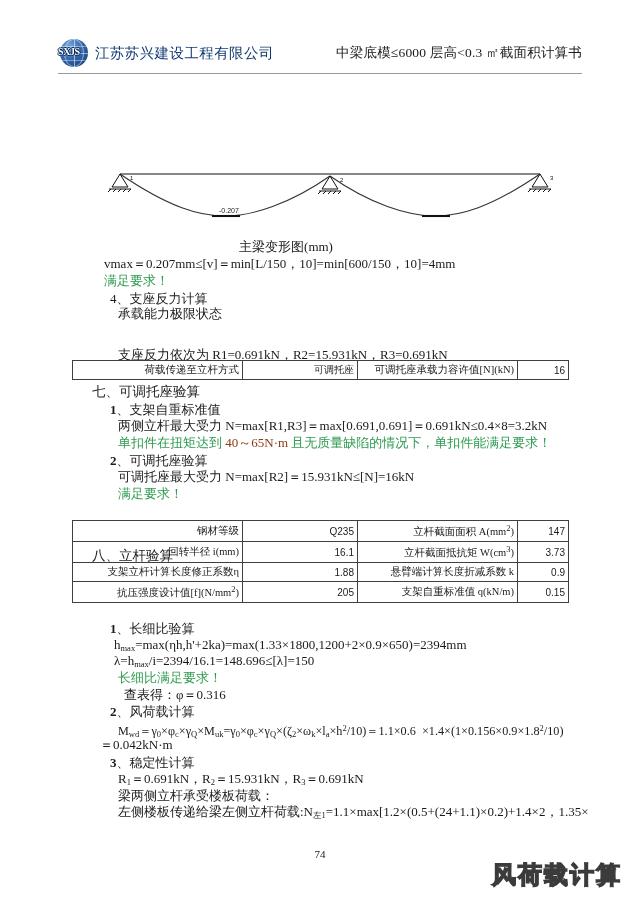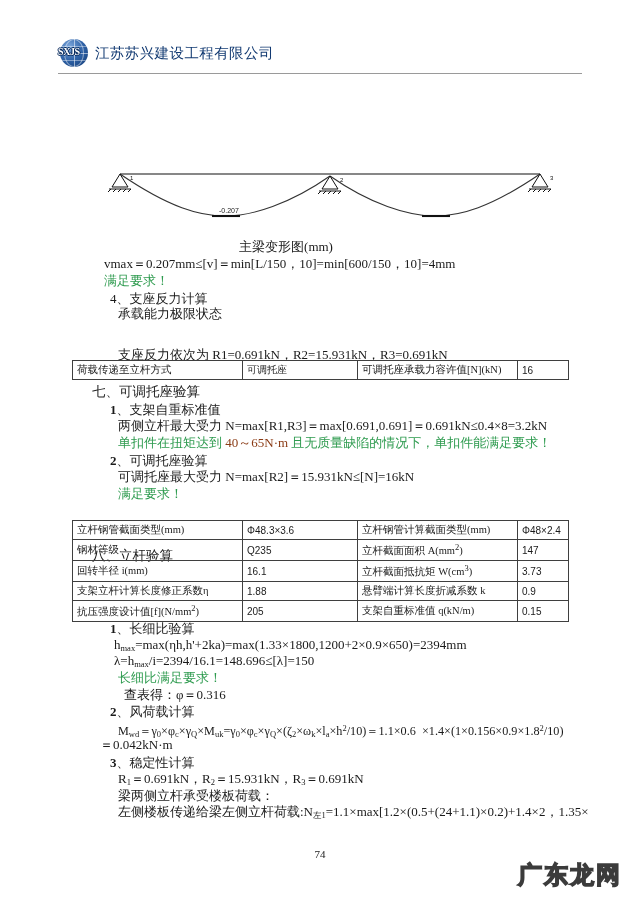--- a/index.html
+++ b/index.html
@@ -163,20 +163,21 @@
   }
   .num-head b { font-family: "Liberation Serif", serif; }
 
   
   table.doc-table {
     position: absolute;
     border-collapse: collapse;
     font-size: 10.5px;
     table-layout: fixed;
     color: #1a1a1a;
+    text-align: right;
   }
   table.doc-table td {
     border: 1px solid #3f3f3f;
     padding: 2px 3px 2px 4px;
     vertical-align: middle;
     height: 13px;
     overflow: hidden;
     white-space: nowrap;
   }
   td.label-cn { font-family: "Liberation Serif", serif; }
@@ -220,20 +221,21 @@
 <body>
 
 <div id="page-header">
   <div id="logo-wrap">
     <div class="globe">
       <div class="globe-ring"></div>
     </div>
     <div class="logo-text">SXJS</div>
   </div>
   <div id="company-name">江苏苏兴建设工程有限公司</div>
+  <div id="header-doc-title">中梁底模≤6000 层高&lt;0.3 ㎡截面积计算书</div>
 </div>
 <div id="header-rule"></div>
 
 <div id="beam-diagram">
   <svg width="460" height="72" viewBox="0 0 460 72" xmlns="http://www.w3.org/2000/svg">
 
     <line x1="20" y1="14" x2="440" y2="14" stroke="#111" stroke-width="1.1"></line>
 
     <path d="M20,14 C 70,48 100,56 125,56 C 152,56 190,44 230,16" fill="none" stroke="#333" stroke-width="1.1"></path>
     <path d="M230,16 C 270,44 308,56 335,56 C 360,56 390,48 440,14" fill="none" stroke="#333" stroke-width="1.1"></path>
@@ -325,26 +327,20 @@
 
 <table class="doc-table" id="table-pole">
   <colgroup>
     <col style="width:170px">
       <col style="width:115px">
       <col style="width:160px">
       <col style="width:51px">
   </colgroup>
   <tbody id="pole-tbody">
     <tr>
-      <td class="label-cn">立杆钢管截面类型(mm)</td>
-      <td class="val">Φ48.3×3.6</td>
-      <td class="label-cn">立杆钢管计算截面类型(mm)</td>
-      <td class="val">Φ48×2.4</td>
-    </tr>
-    <tr>
       <td class="label-cn">钢材等级</td>
       <td class="val">Q235</td>
       <td class="label-cn">立杆截面面积 A(mm<sup>2</sup>)</td>
       <td class="val">147</td>
     </tr>
     <tr>
       <td class="label-cn">回转半径 i(mm)</td>
       <td class="val">16.1</td>
       <td class="label-cn">立杆截面抵抗矩 W(cm<sup>3</sup>)</td>
       <td class="val">3.73</td>
@@ -389,13 +385,13 @@
 </div>
 <div class="line" style="left:118px; top:771px;">
   R<sub>1</sub>＝0.691kN，R<sub>2</sub>＝15.931kN，R<sub>3</sub>＝0.691kN
 </div>
 <div class="line" style="left:118px; top:788px;">梁两侧立杆承受楼板荷载：</div>
 <div class="line" style="left:118px; top:804px;">
   左侧楼板传递给梁左侧立杆荷载:N<sub>左1</sub>=1.1×max[1.2×(0.5+(24+1.1)×0.2)+1.4×2，1.35×
 </div>
 
 <div id="page-number">74</div>
-<div id="watermark">广东龙网</div>
+<div id="watermark">风荷载计算</div>
 
 </body></html>

